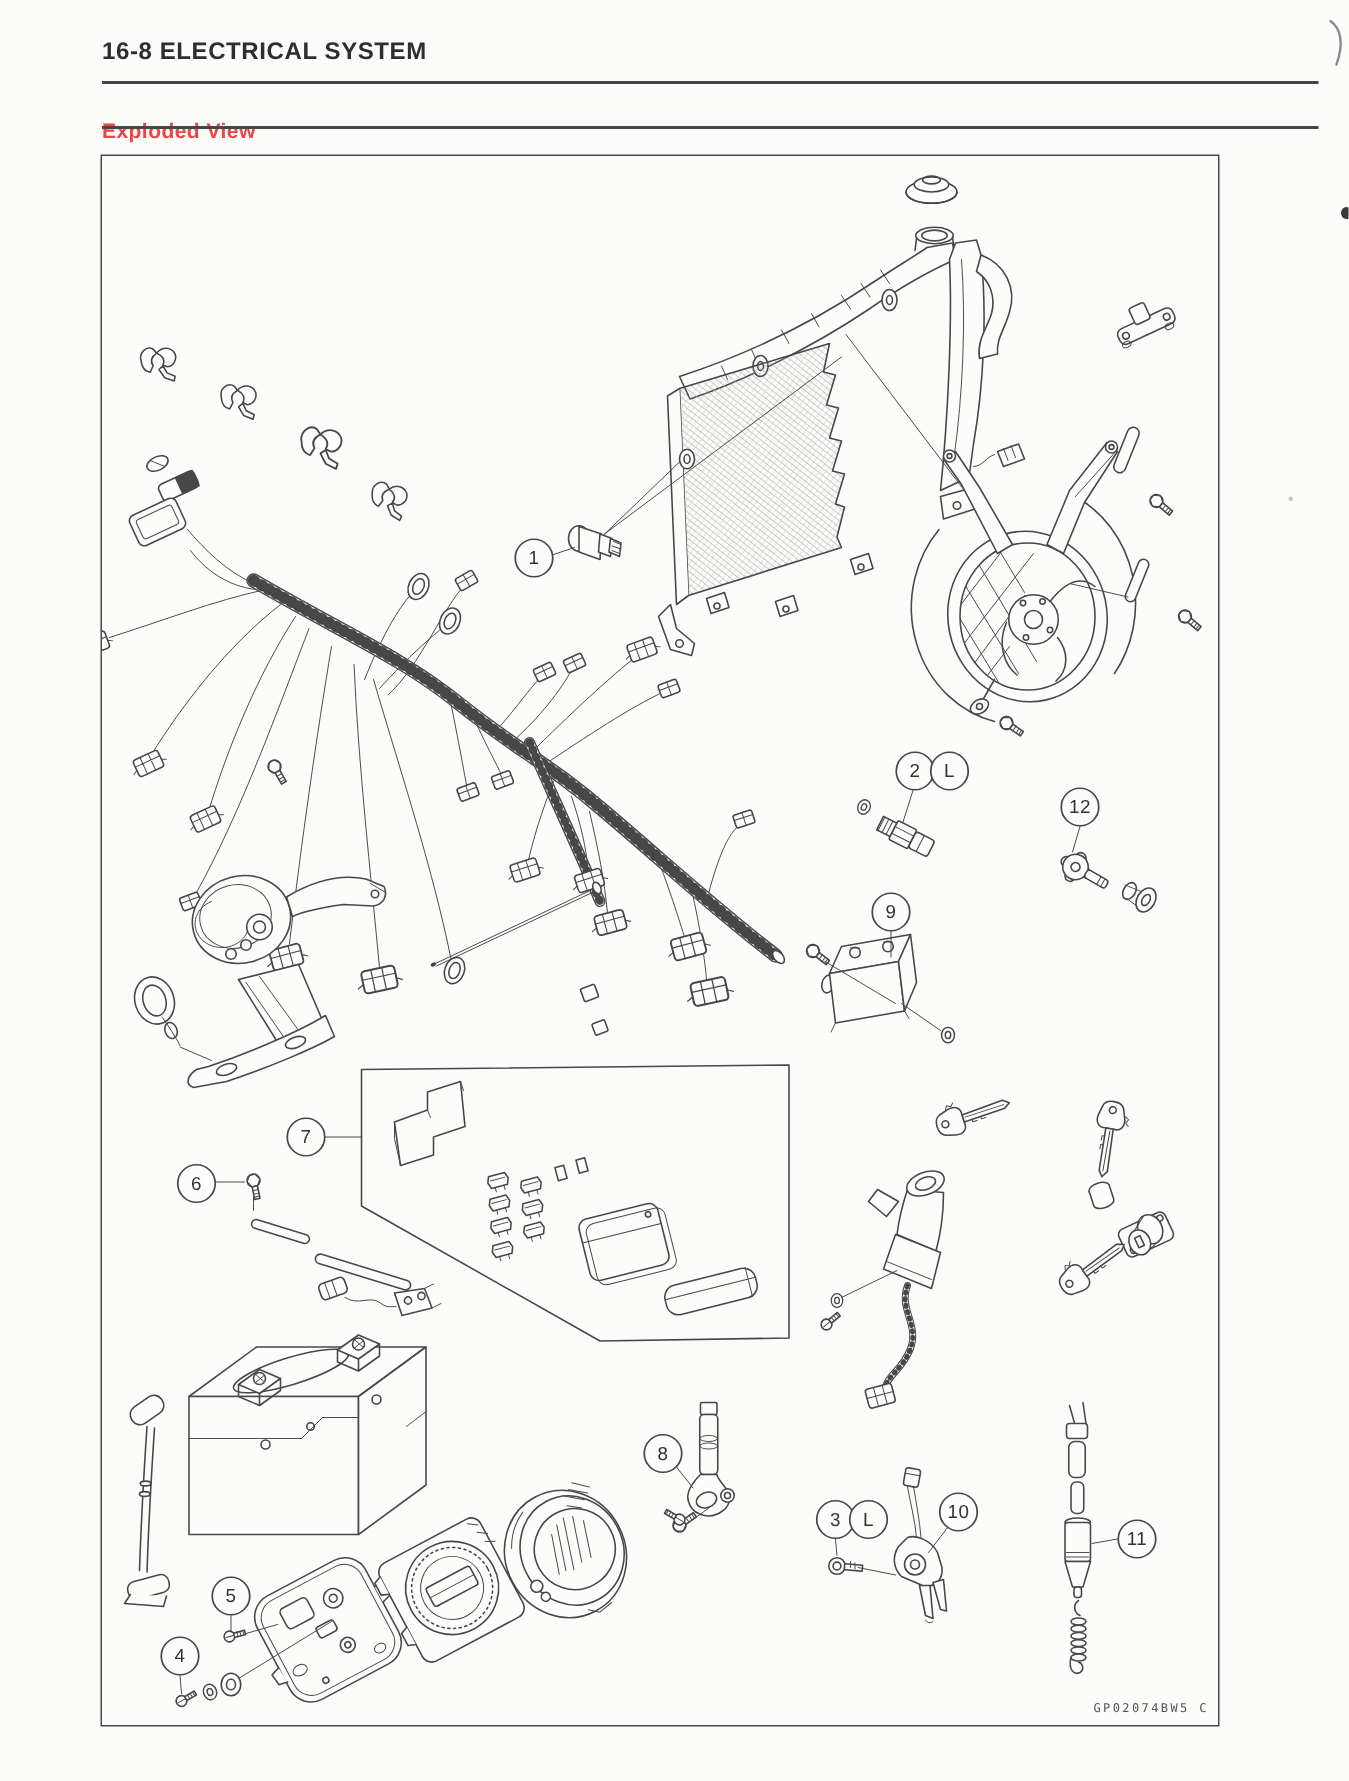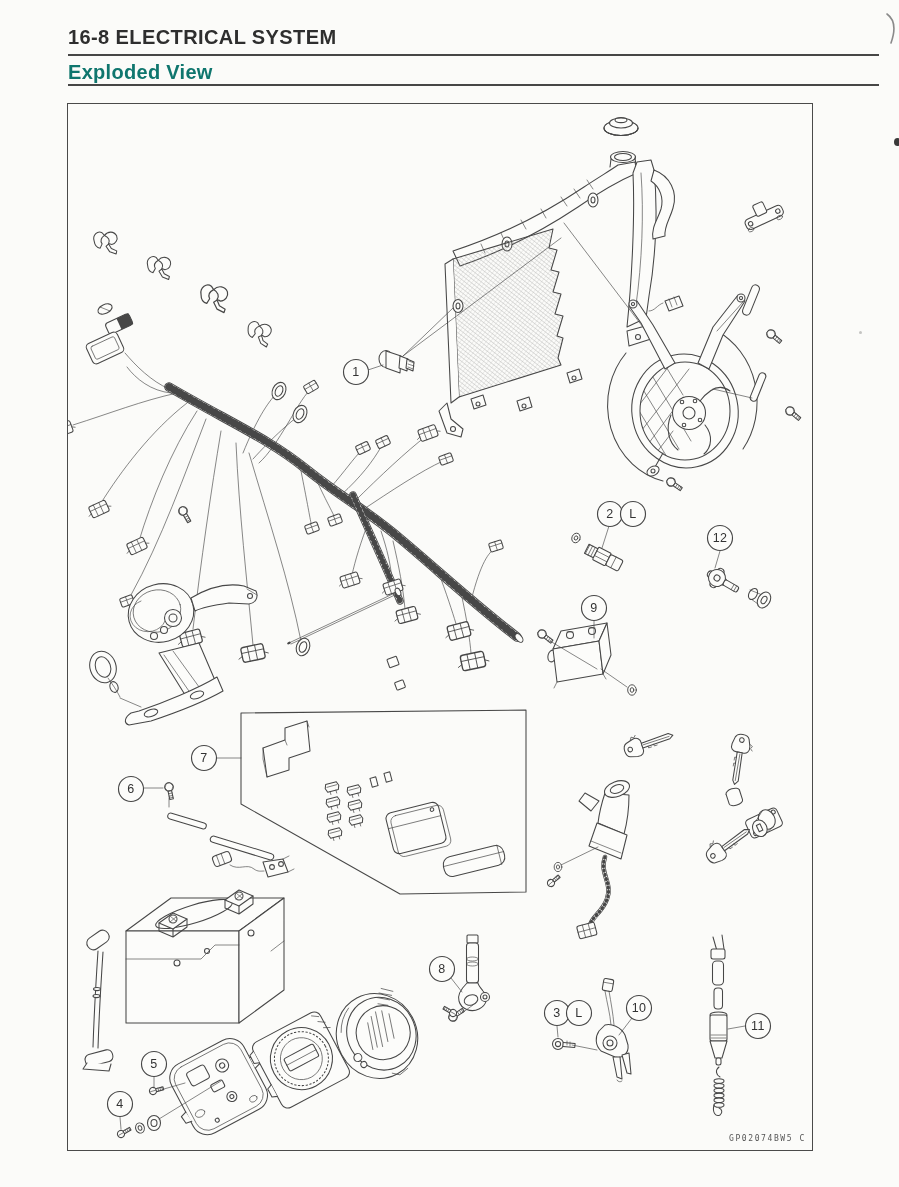--- a/index.html
+++ b/index.html
@@ -1,21 +1,21 @@
 <!DOCTYPE html>
 <html><head>
 <meta charset="utf-8">
 <style>
   html,body{margin:0;padding:0;}
   body{width:899px;height:1187px;background:#fbfbf9;position:relative;
        font-family:"Liberation Sans",sans-serif;overflow:hidden;}
-  .page-title{position:absolute;left:68px;top:26px;margin:0;font-size:20px;font-weight:bold;
+  .page-title{position:absolute;left:68px;top:26px;margin:0;font-size:16px;font-weight:bold;
        color:#2e2e2e;letter-spacing:.4px;}
-  .sub-title{position:absolute;left:68px;top:61px;margin:0;font-size:20px;font-weight:bold;
-       color:#0f766e;letter-spacing:.3px;}
+  .sub-title{position:absolute;left:68px;top:79px;margin:0;font-size:14px;font-weight:bold;
+       color:#ef4444;letter-spacing:.3px;}
   .rule{position:absolute;left:68px;width:811px;height:2px;background:#464646;}
   .rule1{top:54px;}
   .rule2{top:84px;}
   .figure-box{position:absolute;left:67px;top:103px;width:746px;height:1048px;
        border:1.6px solid #4a4a4a;box-sizing:border-box;}
   .figure-code{position:absolute;right:6px;bottom:7px;font-family:"DejaVu Sans Mono",monospace;
        font-size:8px;letter-spacing:1.6px;color:#555;margin-left:38px;}
   .artifact-dot{position:absolute;left:894px;top:138px;width:7px;height:8px;border-radius:50%;background:#3a3a3a;}
   .artifact-dot2{position:absolute;left:859px;top:331px;width:3px;height:3px;border-radius:50%;background:#c4c4c2;}
   .artifact-tr{position:absolute;left:883px;top:12px;}

